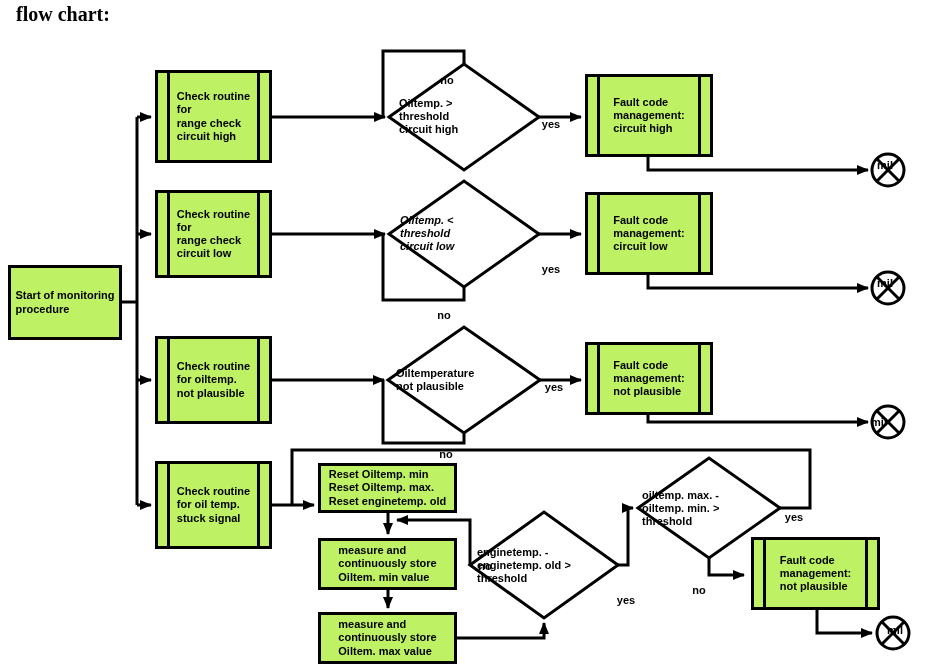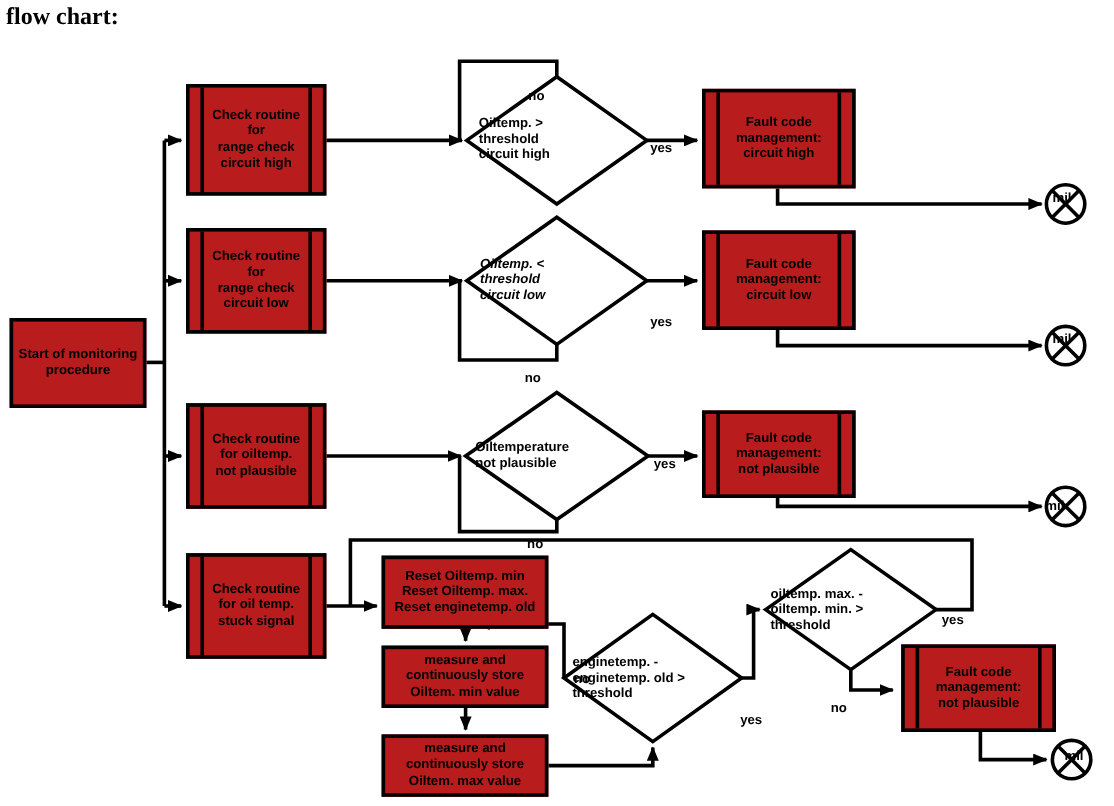--- a/index.html
+++ b/index.html
@@ -1,22 +1,22 @@
 <!DOCTYPE html>
 <html><head>
 <meta charset="utf-8">
 <style>
   html,body{margin:0;padding:0;background:#fff;}
   .canvas{position:relative;width:928px;height:672px;background:#fff;overflow:hidden;
           font-family:"Liberation Sans",sans-serif;}
-  .title{position:absolute;left:5px;top:2px;font:bold 20px/1.2 "Liberation Serif",serif;
+  .title{position:absolute;left:16px;top:2px;font:bold 20px/1.2 "Liberation Serif",serif;
          color:#000;z-index:2;}
   svg.wires{position:absolute;left:0;top:0;z-index:1;}
-  .box{position:absolute;background:#b91c1c;border:3px solid #000;box-sizing:border-box;
-       display:flex;align-items:center;justify-content:center;text-align:center;
+  .box{position:absolute;background:#bef264;border:3px solid #000;box-sizing:border-box;
+       display:flex;align-items:center;justify-content:center;text-align:left;
        color:#000;z-index:2;}
   .box .txt{font:bold 11px/1.2 "Liberation Sans",sans-serif;white-space:pre-line;}
   .process::before{content:"";position:absolute;top:0;bottom:0;left:9px;width:3px;background:#000;}
   .process::after{content:"";position:absolute;top:0;bottom:0;right:9px;width:3px;background:#000;}
   .dtext{position:absolute;text-align:left;color:#000;z-index:2;
          font:bold 11px/1.2 "Liberation Sans",sans-serif;white-space:pre-line;}
   .elabel{position:absolute;color:#000;z-index:3;text-align:center;
           font:bold 11px/1.1 "Liberation Sans",sans-serif;margin-top:24px;}
 </style>
 </head>
@@ -141,21 +141,21 @@
     <span class="txt">Fault code
 management:
 not plausible</span>
   </div>
   <div class="box process" style="left:751px;top:537px;width:129px;height:73px;">
     <span class="txt">Fault code
 management:
 not plausible</span>
   </div>
 
-  <div class="box" style="left:318px;top:463px;width:139px;height:61px;">
+  <div class="box" style="left:318px;top:463px;width:139px;height:50px;">
     <span class="txt">Reset Oiltemp. min
 Reset Oiltemp. max.
 Reset enginetemp. old</span>
   </div>
   <div class="box" style="left:318px;top:538px;width:139px;height:52px;">
     <span class="txt">measure and
 continuously store
 Oiltem. min value</span>
   </div>
   <div class="box" style="left:318px;top:612px;width:139px;height:52px;">

